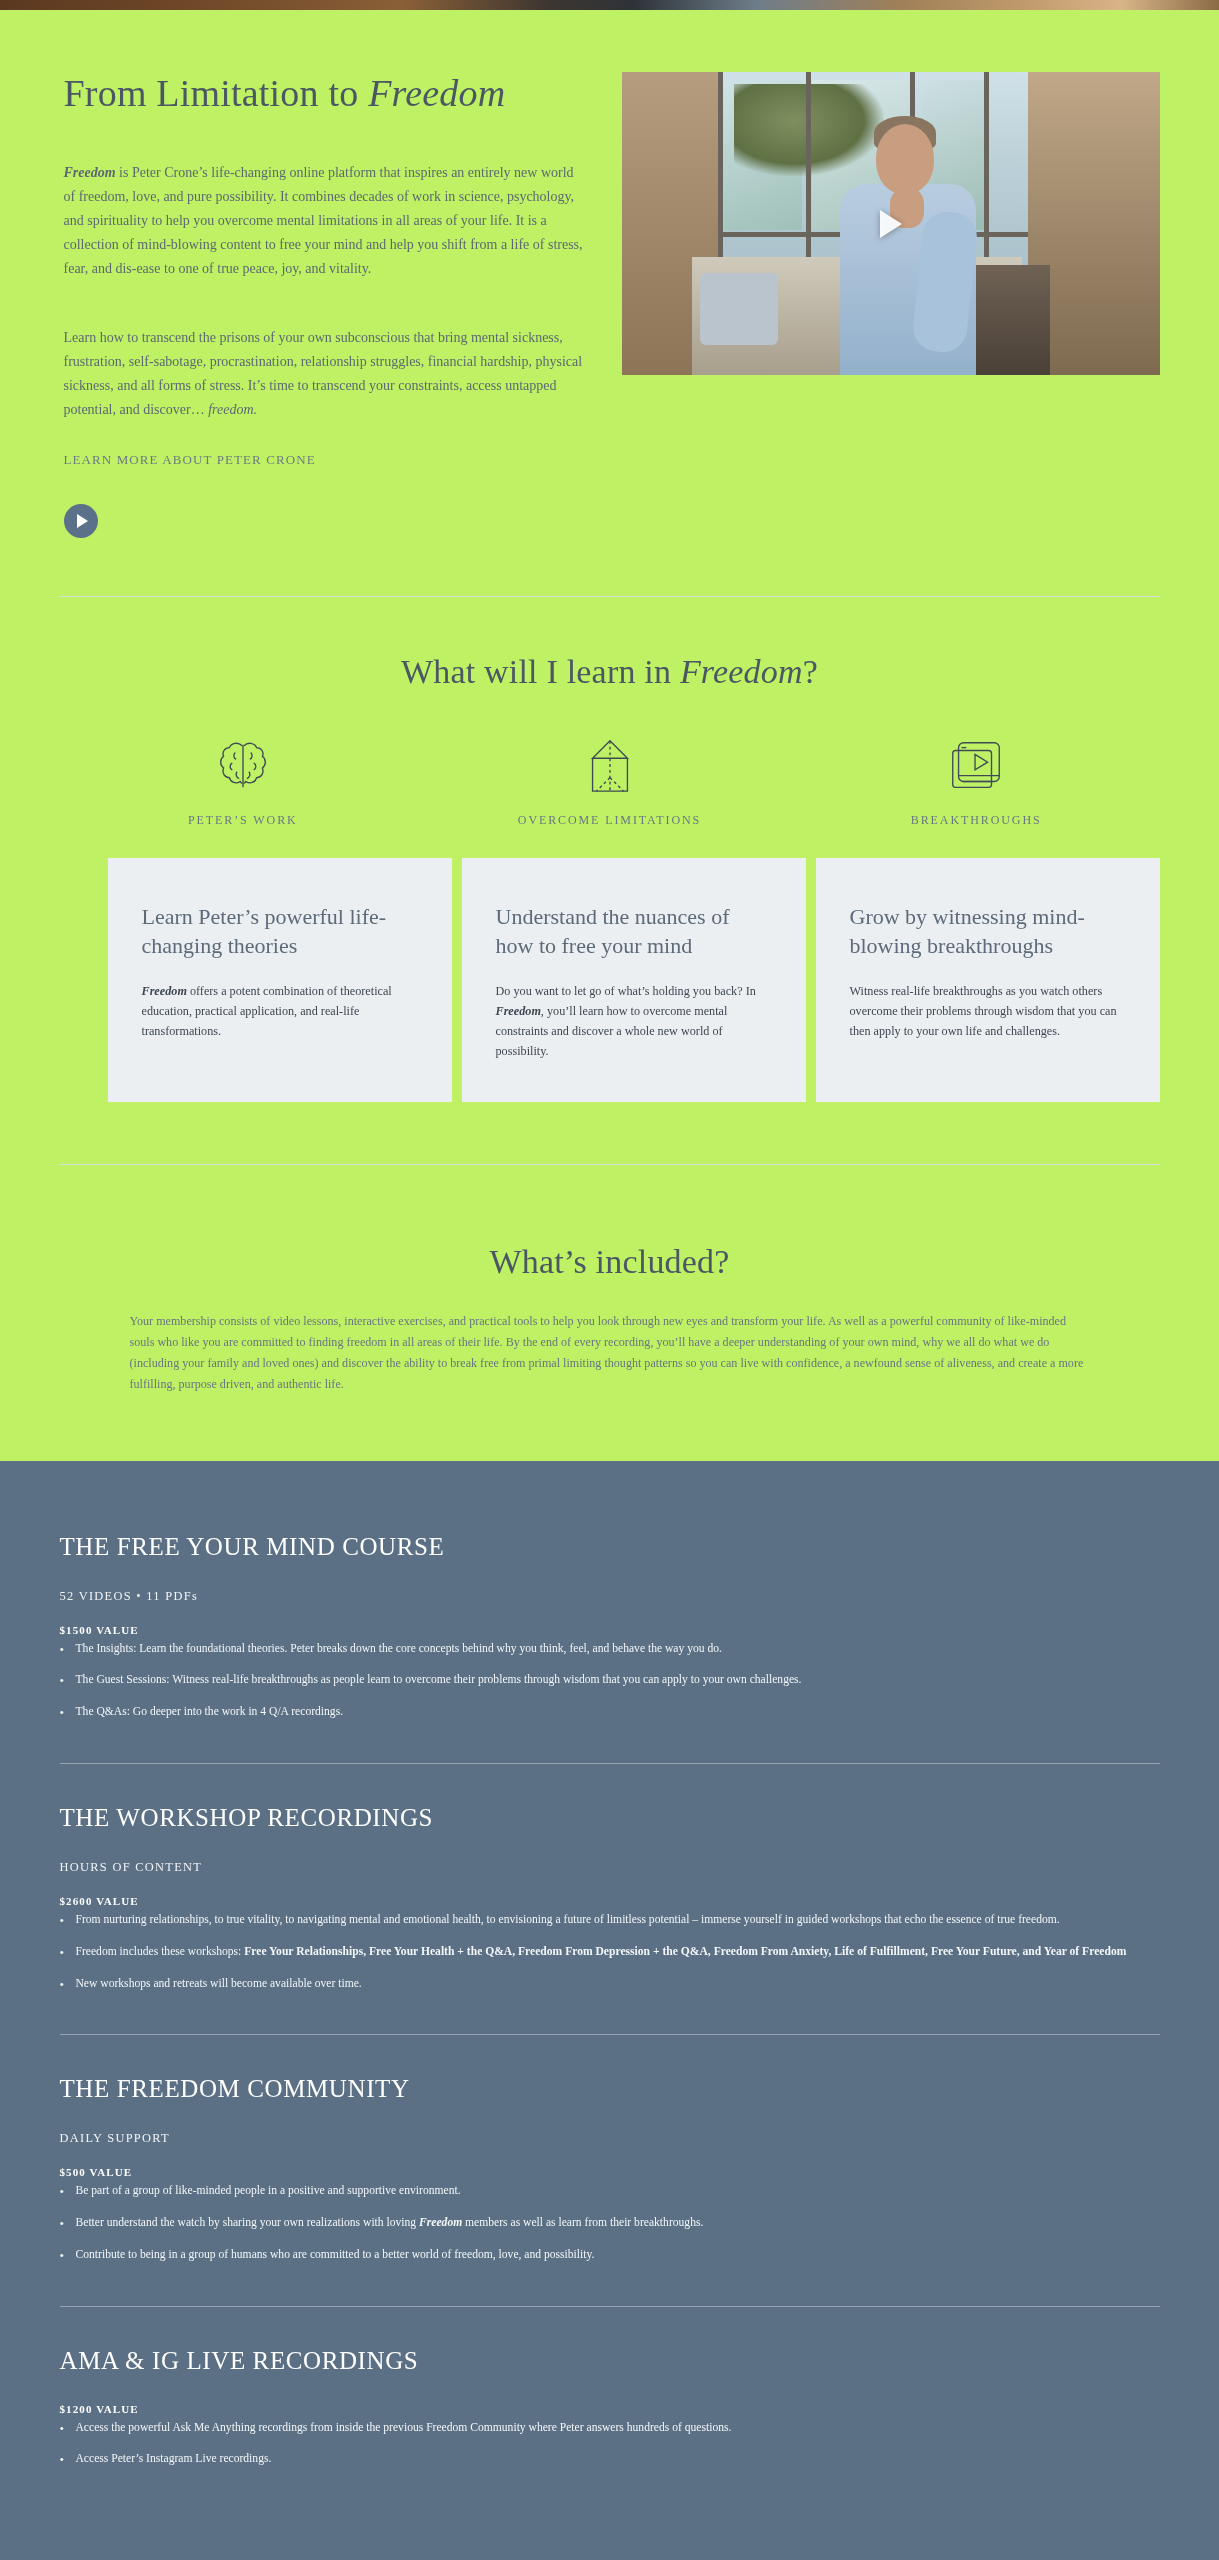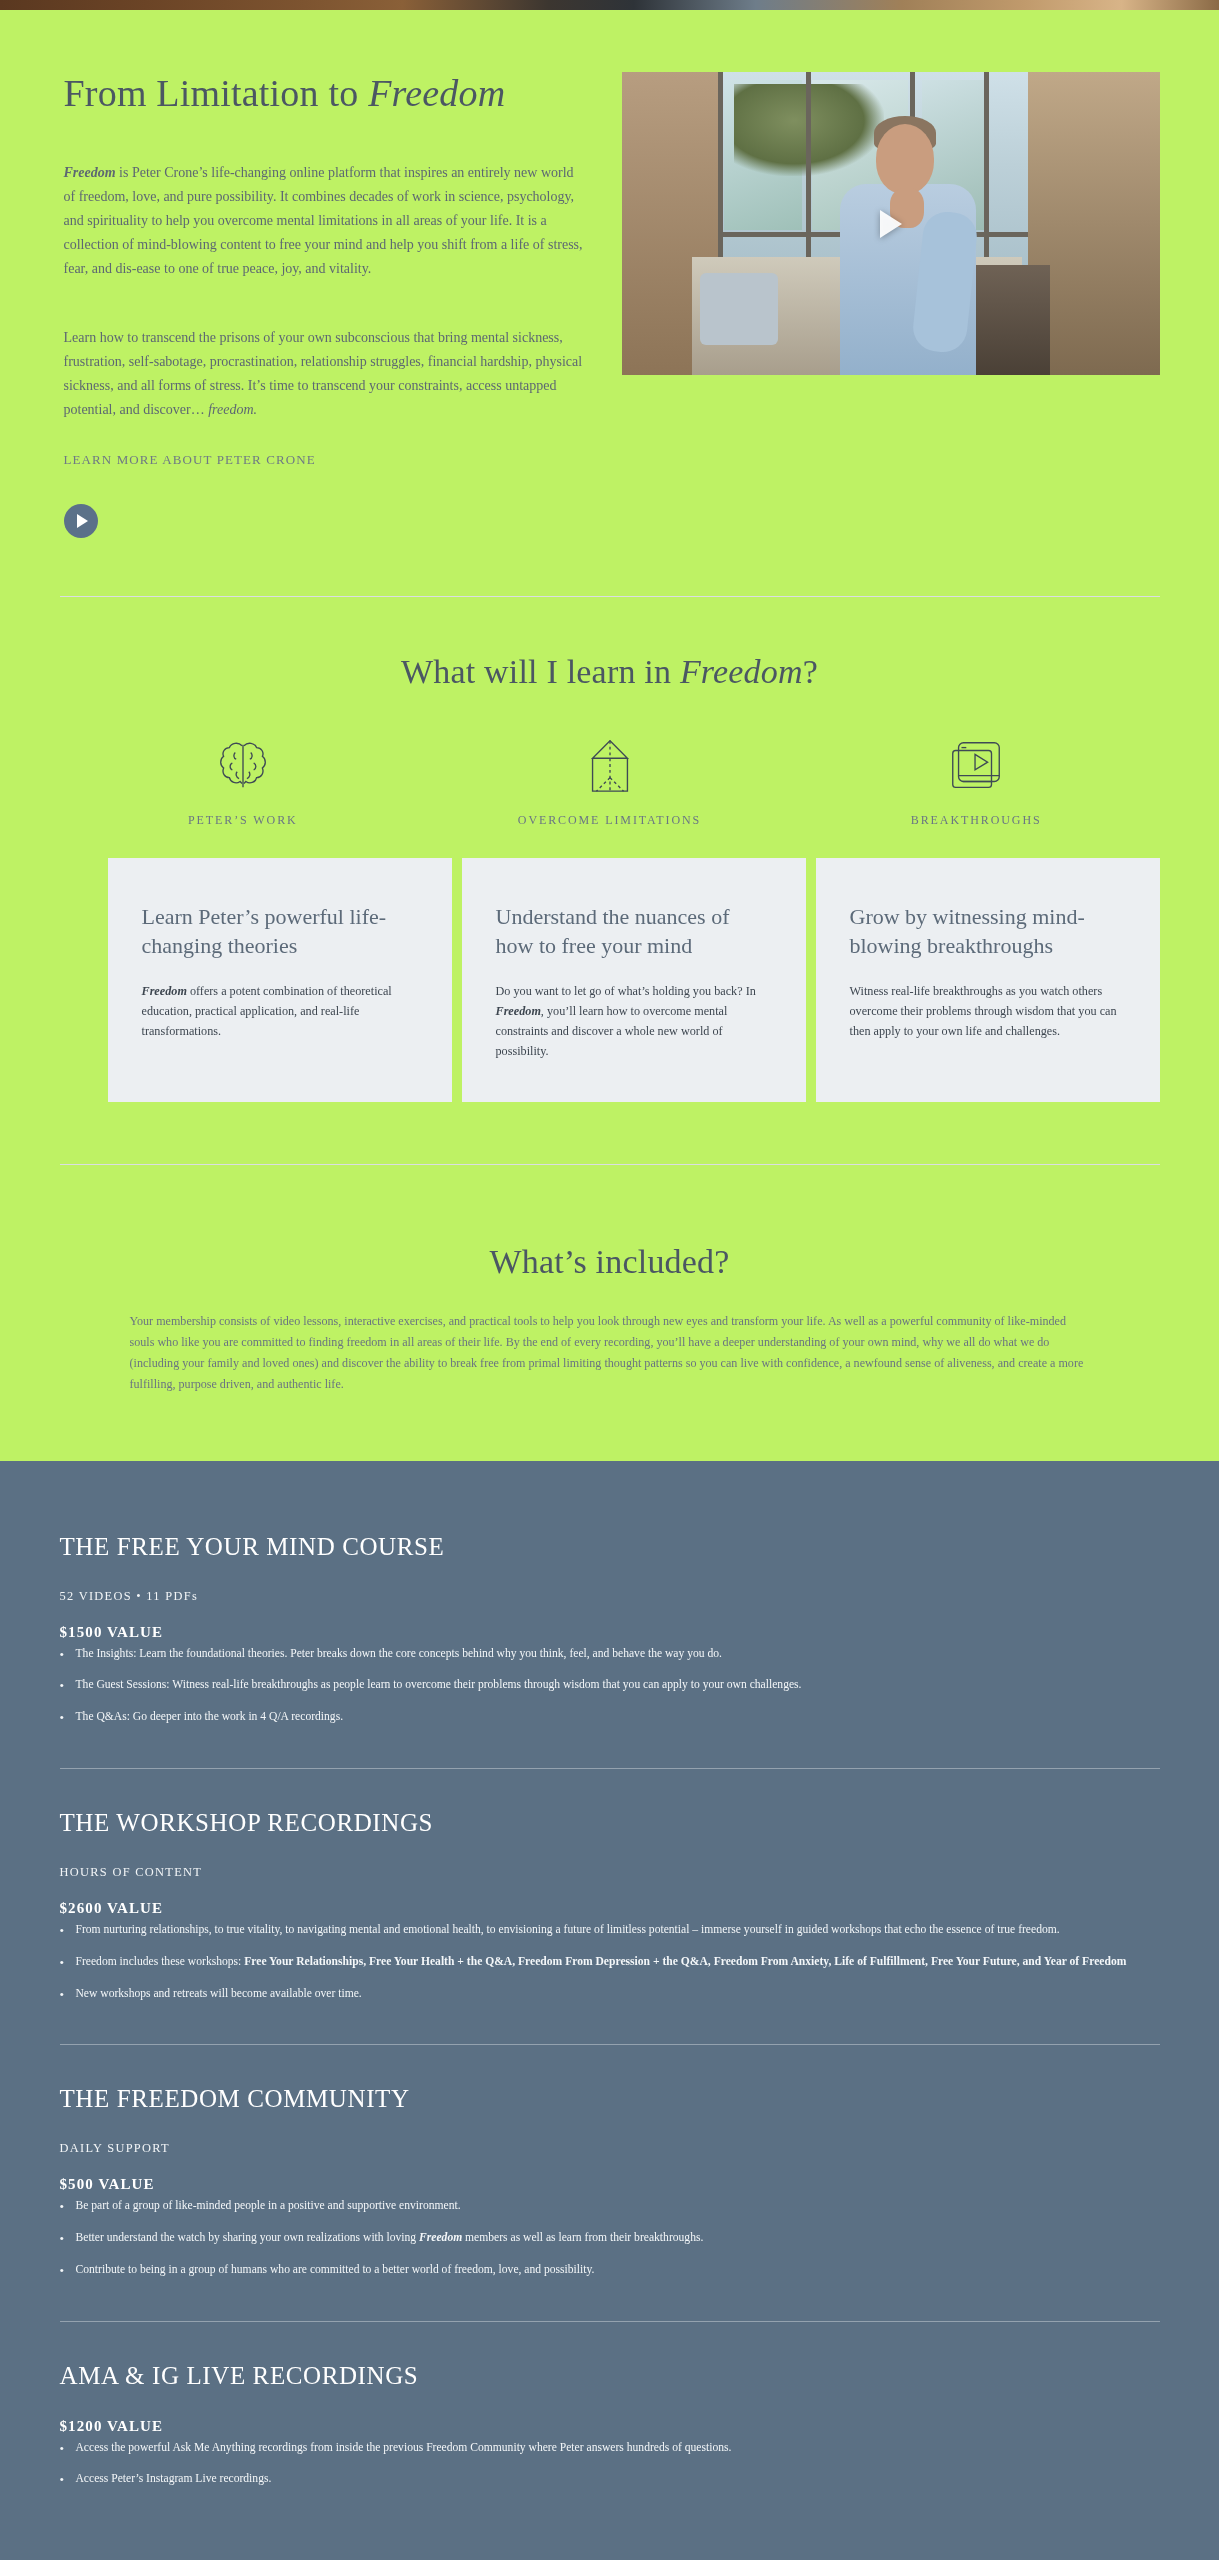--- a/index.html
+++ b/index.html
@@ -219,21 +219,21 @@
     color: #ffffff;
     margin-bottom: 28px;
   }
   .pkg-meta {
     font-size: 12.4px;
     letter-spacing: 1.3px;
     color: #f2f5f7;
     margin-bottom: 20px;
   }
   .pkg-value {
-    font-size: 15px;
+    font-size: 11px;
     letter-spacing: 1.1px;
     font-weight: 700;
     color: #ffffff;
   }
   .pkg-right { flex: 1; padding-top: 4px; }
   .pkg-right ul { list-style: none; }
   .pkg-right li {
     position: relative;
     padding-left: 16px;
     font-size: 11.6px;

